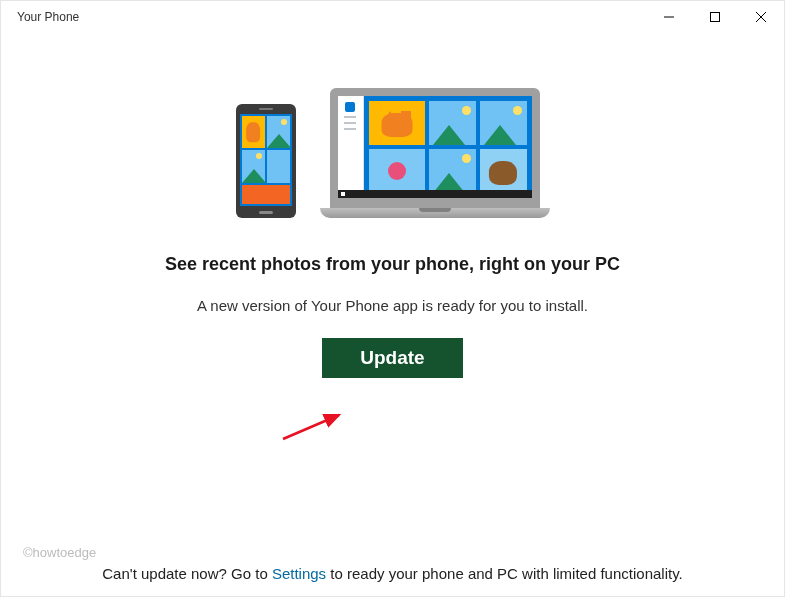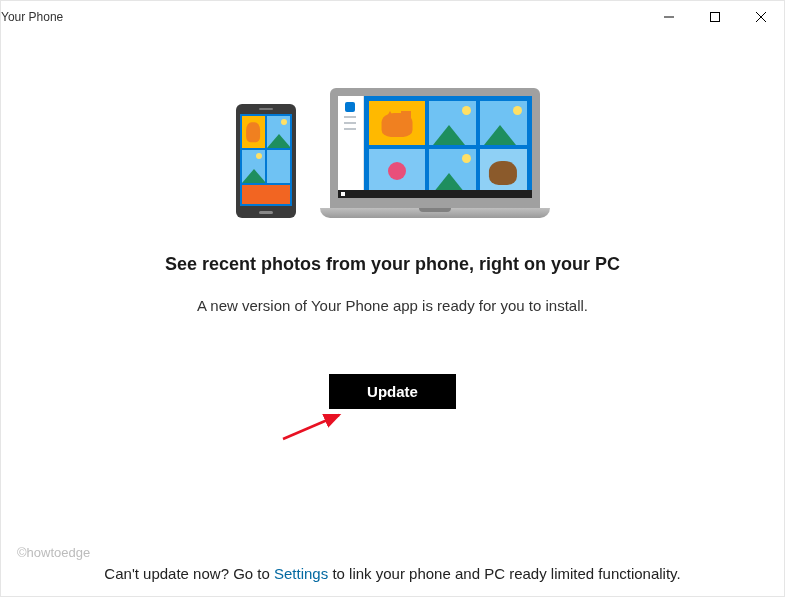--- a/index.html
+++ b/index.html
@@ -11,21 +11,21 @@
     position: relative;
     overflow: hidden;
     border: 1px solid #e5e5e5;
   }
   
   .titlebar {
     height: 32px;
     display: flex;
     align-items: center;
     justify-content: space-between;
-    padding: 0 0 0 0;
+    padding: 0 0 0 16px;
     font-size: 12px;
     color: #333;
     gap: 30px;
   }
   .win-controls {
     display: flex;
     height: 100%;
   }
   .win-btn {
     width: 46px;
@@ -149,28 +149,28 @@
   
   .headline{
     font-size: 18px;
     font-weight: 700;
     color:#1a1a1a;
     margin: 0 40px 22px 40px;
   }
   .subtext{
     font-size:15px;
     color:#333;
-    margin-bottom:60px;
+    margin-bottom:24px;
   }
   .update-btn{
     display:inline-block;
-    background:#000000;
+    background:#14532d;
     color:#fff;
     border:none;
-    font-size:15px;
+    font-size:19px;
     font-weight:600;
     padding:9px 38px;
     cursor:pointer;
   }
   
   .arrow{
     position:absolute;
     left:278px;
     top:408px;
     pointer-events:none;
@@ -180,21 +180,21 @@
     position:absolute;
     bottom:14px;
     left:0; right:0;
     text-align:center;
     font-size:15px;
     color:#222;
   }
   .footer .link{ color:#0369a1; cursor:pointer;}
   .watermark{
     position:absolute;
-    left:16px;
+    left:22px;
     bottom:36px;
     font-size:13px;
     color:#bcbcbc;
     font-family: Tahoma, sans-serif;
   }
 </style>
 </head>
 <body>
 
 <div class="titlebar">
@@ -268,14 +268,14 @@
     <marker id="ah" markerWidth="8" markerHeight="8" refX="6" refY="3" orient="auto">
       <path d="M0,0 L7,3 L0,6 Z" fill="#e81123"></path>
     </marker>
   </defs>
   <line x1="4" y1="30" x2="60" y2="6" stroke="#e81123" stroke-width="2.5" marker-end="url(#ah)"></line>
 </svg>
 
 <div class="watermark">©howtoedge</div>
 
 <div class="footer">
-  <span>Can't update now? Go to </span><span class="link">Settings</span><span> to link your phone and PC ready limited functionality.</span>
+  <span>Can't update now? Go to </span><span class="link">Settings</span><span> to ready your phone and PC with limited functionality.</span>
 </div>
 
 </body></html>

